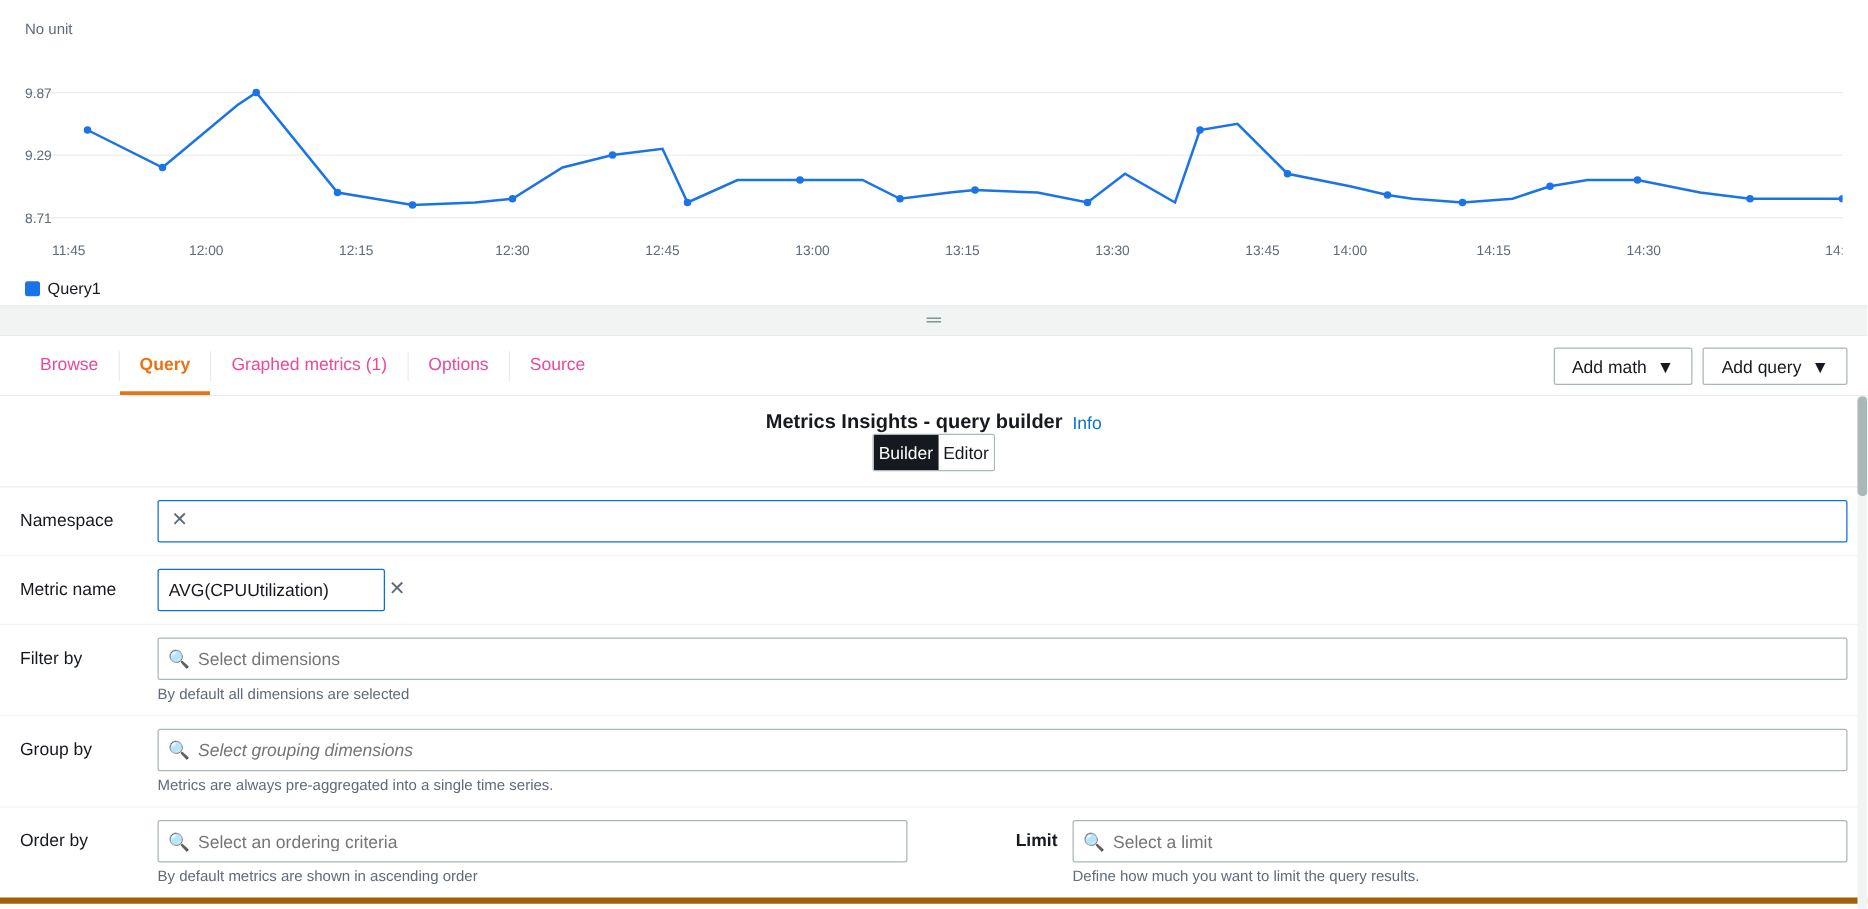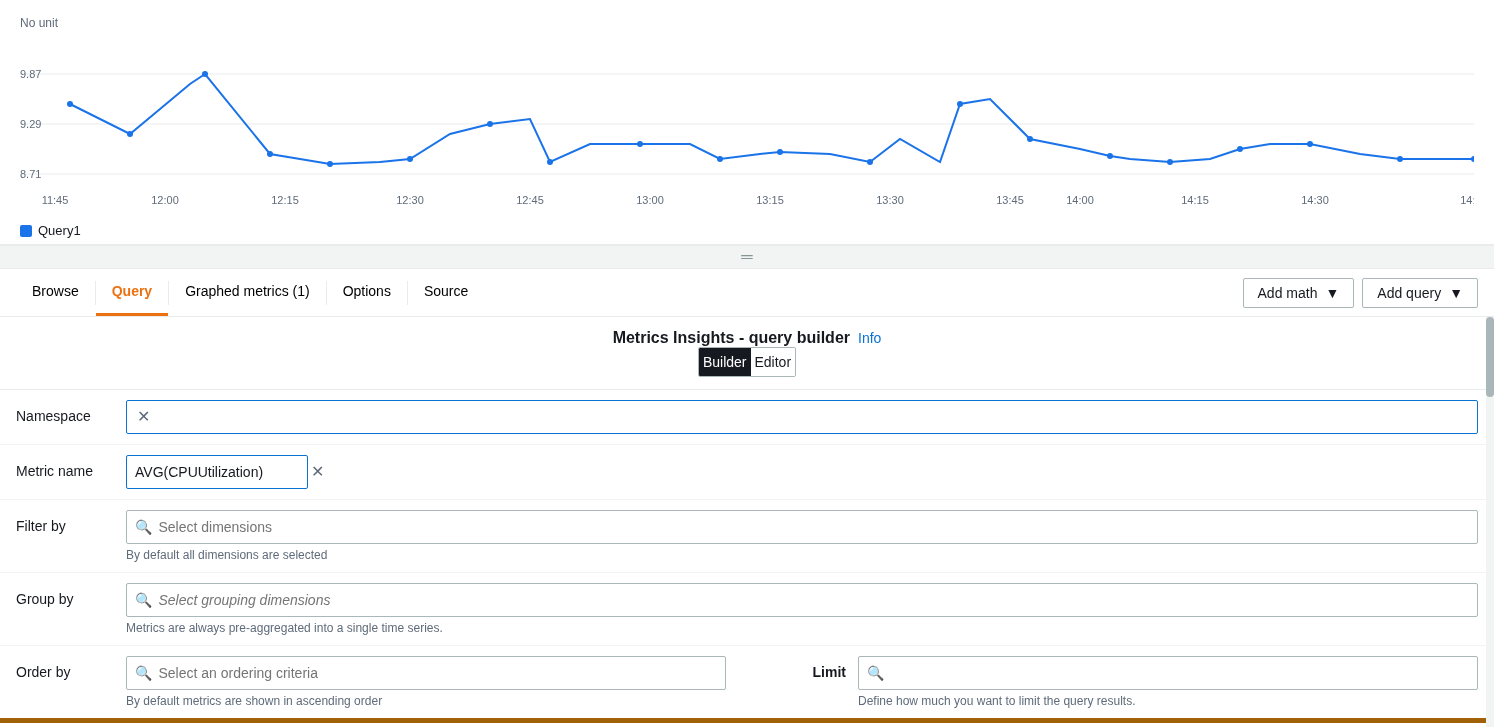--- a/index.html
+++ b/index.html
@@ -69,21 +69,21 @@
       flex: 1;
       height: 100%;
     }
     .tab {
       padding: 0 16px;
       height: 100%;
       display: flex;
       align-items: center;
       cursor: pointer;
       font-size: 14px;
-      color: #000000;
+      color: #ec4899;
       border-bottom: 3px solid transparent;
       white-space: nowrap;
     }
     .tab.active {
       color: #ec7211;
       border-bottom: 3px solid #ec7211;
       font-weight: 600;
     }
     .tab-separator {
       width: 1px;
@@ -477,20 +477,21 @@
         </div>
         <div class="helper-text">By default metrics are shown in ascending order</div>
       </div>
     </div>
 
     <div class="limit-part">
       <div class="limit-label">Limit</div>
       <div class="limit-field">
         <div class="search-field">
           <span class="search-icon-sm">🔍</span>
+          <input type="text" style="color: rgb(170, 183, 184);" placeholder="Select a limit">
         </div>
         <div class="helper-text">Define how much you want to limit the query results.</div>
       </div>
     </div>
   </div>
 
   <div class="run-row">
     <button class="run-btn">Run</button>
   </div>
 

